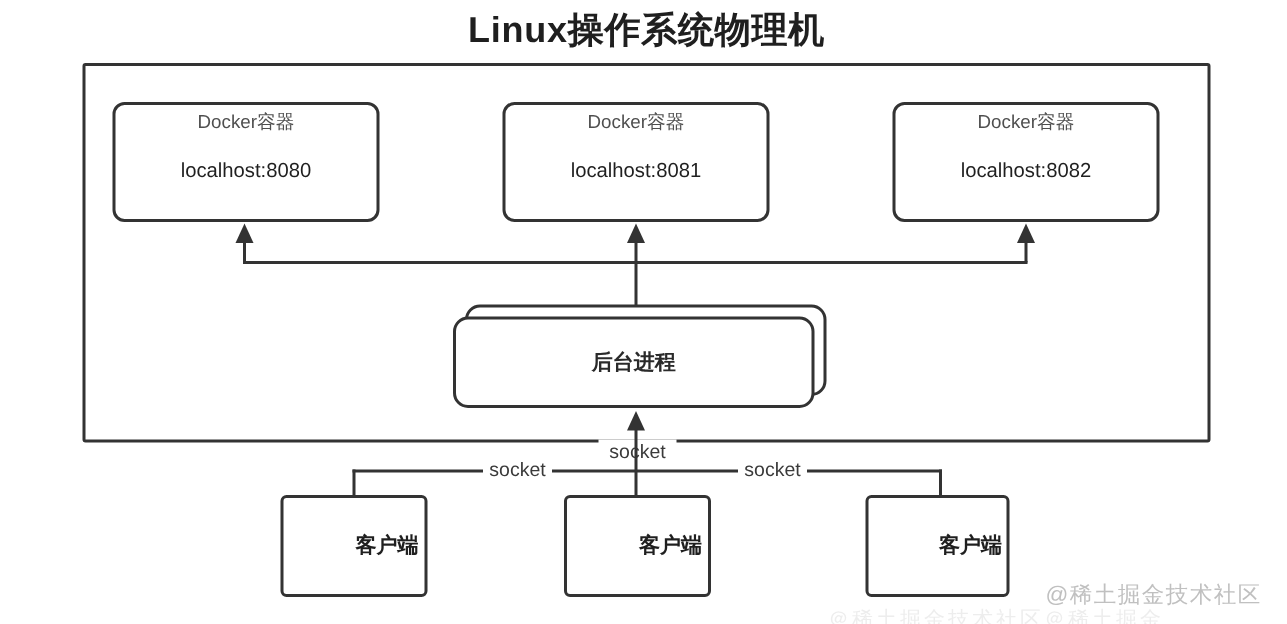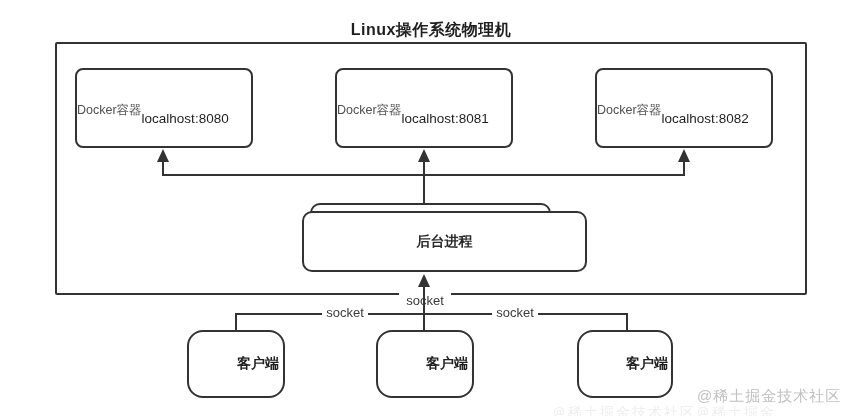--- a/index.html
+++ b/index.html
@@ -13,42 +13,42 @@
   }
   .line{position:absolute;background:#333333;z-index:2;}
   .box{position:absolute;background:#ffffff;border:2px solid #333333;box-sizing:border-box;}
   .arrow-up{
     position:absolute;width:0;height:0;z-index:2;
     border-left:6px solid transparent;
     border-right:6px solid transparent;
     border-bottom:13px solid #333333;
   }
   .diagram-title{
-    position:absolute;left:55px;top:20px;width:752px;
-    text-align:center;font-size:16px;font-weight:bold;color:#1f1f1f;
+    position:absolute;left:55px;top:4px;width:752px;
+    text-align:center;font-size:24px;font-weight:bold;color:#1f1f1f;
     letter-spacing:0.5px;z-index:2;
   }
   .host-box{
     left:55px;top:42px;width:752px;height:253px;
     border-radius:2px;z-index:1;background:transparent;
   }
   .docker-box{
     top:68px;width:178px;height:80px;border-radius:8px;z-index:2;
-    display:flex;flex-direction:row;align-items:center;padding-top:4px;
+    display:flex;flex-direction:column;align-items:center;padding-top:4px;
   }
   .docker-type{font-size:12.5px;color:#4f4f4f;line-height:15px;}
   .docker-addr{font-size:13.5px;font-weight:normal;color:#1f1f1f;margin-top:17px;}
   .daemon-back{left:310px;top:203px;width:241px;height:61px;border-radius:10px;z-index:2;}
   .daemon-front{
-    left:302px;top:211px;width:285px;height:61px;border-radius:10px;z-index:3;
+    left:302px;top:211px;width:241px;height:61px;border-radius:10px;z-index:3;
     display:flex;align-items:center;justify-content:center;
     font-size:14px;font-weight:600;color:#2a2a2a;
   }
   .client-box{
-    top:330px;height:68px;border-radius:16px;z-index:2;
+    top:330px;height:68px;border-radius:4px;z-index:2;
     display:flex;align-items:center;justify-content:center;
     font-size:14px;font-weight:bold;color:#1f1f1f;padding-left:44px;
   }
   .socket-label{
     position:absolute;z-index:3;background:#ffffff;
     font-size:13px;color:#3a3a3a;text-align:center;line-height:16px;
   }
   .watermark{
     position:absolute;left:697px;top:387px;z-index:5;
     font-size:15px;color:#c0c0c0;letter-spacing:1px;

